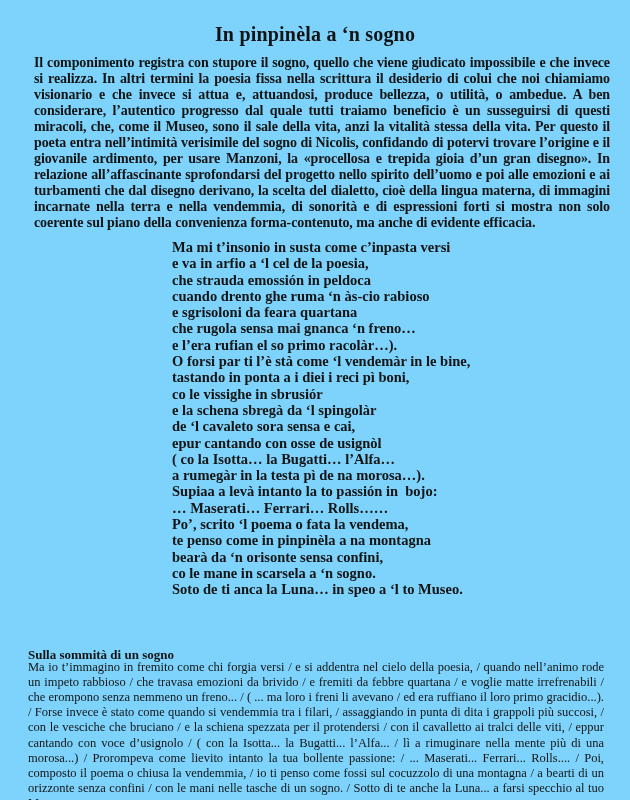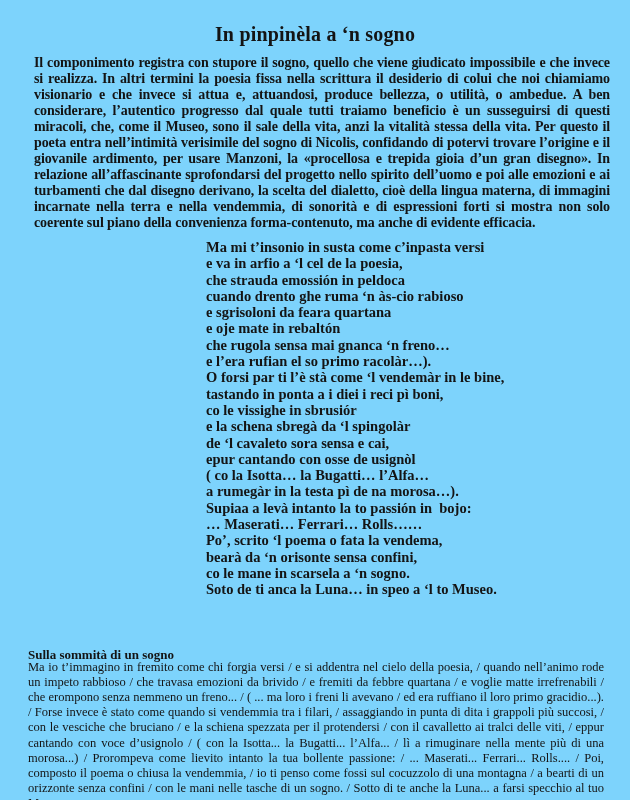--- a/index.html
+++ b/index.html
@@ -42,21 +42,20 @@
     position: absolute;
     top: 239px;
     left: 172px;
     font-size: 14.5px;
     font-weight: bold;
     line-height: 16.3px;
     text-align: left;
   }
   .poem-line {
     white-space: pre-wrap;
-    margin-left: 34px;
   }
   .translation-heading {
     position: absolute;
     top: 631px;
     left: 28px;
     font-size: 13px;
     font-weight: bold;
     margin-top: 16px;
   }
   .translation {
@@ -78,34 +77,34 @@
   <h1 class="poem-title">In pinpinèla a ‘n sogno</h1>
 
   <p class="introduction">Il componimento registra con stupore il sogno, quello che viene giudicato impossibile e che invece si realizza. In altri termini la poesia fissa nella scrittura il desiderio di colui che noi chiamiamo visionario e che invece si attua e, attuandosi, produce bellezza, o utilità, o ambedue. A ben considerare, l’autentico progresso dal quale tutti traiamo beneficio è un susseguirsi di questi miracoli, che, come il Museo, sono il sale della vita, anzi la vitalità stessa della vita. Per questo il poeta entra nell’intimità verisimile del sogno di Nicolis, confidando di potervi trovare l’origine e il giovanile ardimento, per usare Manzoni, la «procellosa e trepida gioia d’un gran disegno». In relazione all’affascinante sprofondarsi del progetto nello spirito dell’uomo e poi alle emozioni e ai turbamenti che dal disegno derivano, la scelta del dialetto, cioè della lingua materna, di immagini incarnate nella terra e nella vendemmia, di sonorità e di espressioni forti si mostra non solo coerente sul piano della convenienza forma-contenuto, ma anche di evidente efficacia.</p>
 
   <div class="poem">
     <div class="poem-line">Ma mi t’insonio in susta come c’inpasta versi</div>
     <div class="poem-line">e va in arfio a ‘l cel de la poesia,</div>
     <div class="poem-line">che strauda emossión in peldoca</div>
     <div class="poem-line">cuando drento ghe ruma ‘n às-cio rabioso</div>
     <div class="poem-line">e sgrisoloni da feara quartana</div>
-    <div class="poem-line">e oje mate in rebaltón</div>
     <div class="poem-line">che rugola sensa mai gnanca ‘n freno…</div>
     <div class="poem-line">e l’era rufian el so primo racolàr…).</div>
     <div class="poem-line">O forsi par ti l’è stà come ‘l vendemàr in le bine,</div>
     <div class="poem-line">tastando in ponta a i diei i reci pì boni,</div>
     <div class="poem-line">co le vissighe in sbrusiór</div>
     <div class="poem-line">e la schena sbregà da ‘l spingolàr</div>
     <div class="poem-line">de ‘l cavaleto sora sensa e cai,</div>
     <div class="poem-line">epur cantando con osse de usignòl</div>
     <div class="poem-line">( co la Isotta… la Bugatti… l’Alfa…</div>
     <div class="poem-line">a rumegàr in la testa pì de na morosa…).</div>
     <div class="poem-line">Supiaa a levà intanto la to passión in  bojo:</div>
     <div class="poem-line">… Maserati… Ferrari… Rolls……</div>
     <div class="poem-line">Po’, scrito ‘l poema o fata la vendema,</div>
+    <div class="poem-line">te penso come in pinpinèla a na montagna</div>
     <div class="poem-line">bearà da ‘n orisonte sensa confini,</div>
     <div class="poem-line">co le mane in scarsela a ‘n sogno.</div>
     <div class="poem-line">Soto de ti anca la Luna… in speo a ‘l to Museo.</div>
   </div>
 
   <div class="translation-heading">Sulla sommità di un sogno</div>
 
   <p class="translation">Ma io t’immagino in fremito come chi forgia versi / e si addentra nel cielo della poesia, / quando nell’animo rode un impeto rabbioso / che travasa emozioni da brivido / e fremiti da febbre quartana / e voglie matte irrefrenabili / che erompono senza nemmeno un freno... / ( ... ma loro i freni li avevano / ed era ruffiano il loro primo gracidio...). / Forse invece è stato come quando si vendemmia tra i filari, / assaggiando in punta di dita i grappoli più succosi, / con le vesciche che bruciano / e la schiena spezzata per il protendersi / con il cavalletto ai tralci delle viti, / eppur cantando con voce d’usignolo / ( con la Isotta... la Bugatti... l’Alfa... / lì a rimuginare nella mente più di una morosa...) / Prorompeva come lievito intanto la tua bollente passione: / ... Maserati... Ferrari... Rolls.... / Poi, composto il poema o chiusa la vendemmia, / io ti penso come fossi sul cocuzzolo di una montagna / a bearti di un orizzonte senza confini / con le mani nelle tasche di un sogno. / Sotto di te anche la Luna... a farsi specchio al tuo Museo.</p>
 
 </div>

